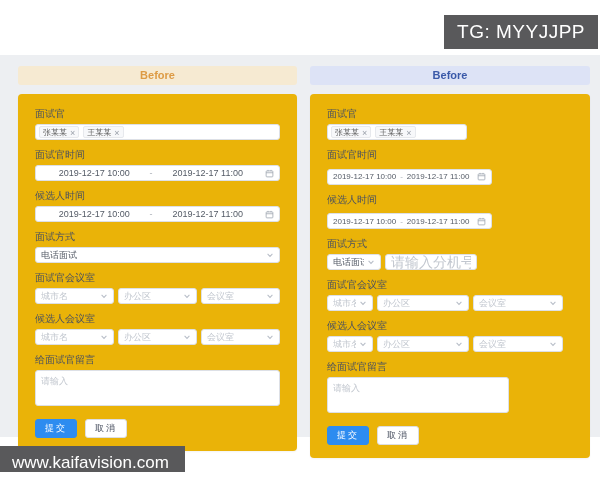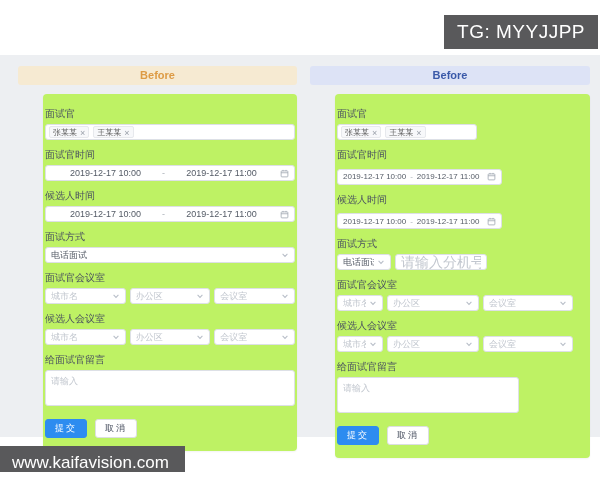--- a/index.html
+++ b/index.html
@@ -15,22 +15,22 @@
 
   .panel { position:absolute; top:66px; }
   .panel--before { left:18px;  width:279px; }
   .panel--after  { left:310px; width:280px; }
 
   .panel-header { height:19px; line-height:19px; text-align:center; font-size:11px;
                   font-weight:bold; border-radius:3px; }
   .panel-header--before { background:#f6ead2; color:#dd9b45; }
   .panel-header--after  { background:#dde3f6; color:#3b5aa9; }
 
-  .card { margin-top:9px; background:#bef264; border-radius:4px; padding:14px 2px 13px;
-          box-shadow:0 1px 2px rgba(0,0,0,0.05); min-height:304px;margin-left:25px; }
+  .card { margin-top:9px; background:#eab308; border-radius:4px; padding:14px 17px 13px;
+          box-shadow:0 1px 2px rgba(0,0,0,0.05); min-height:304px; }
 
   .field { margin-bottom:9px; }
   .field-label { font-size:10px; color:#495060; margin-bottom:4px; line-height:12px; }
 
   .ctrl { border:1px solid #dde0e6; border-radius:3px; background:#fff; height:16px;
           display:flex; align-items:center; font-size:9px; color:#545b66;
           padding:0 5px; position:relative; }
   .placeholder-text { color:#c2c7cf; }
 
   .tag-input { gap:4px; padding:0 3px; }

